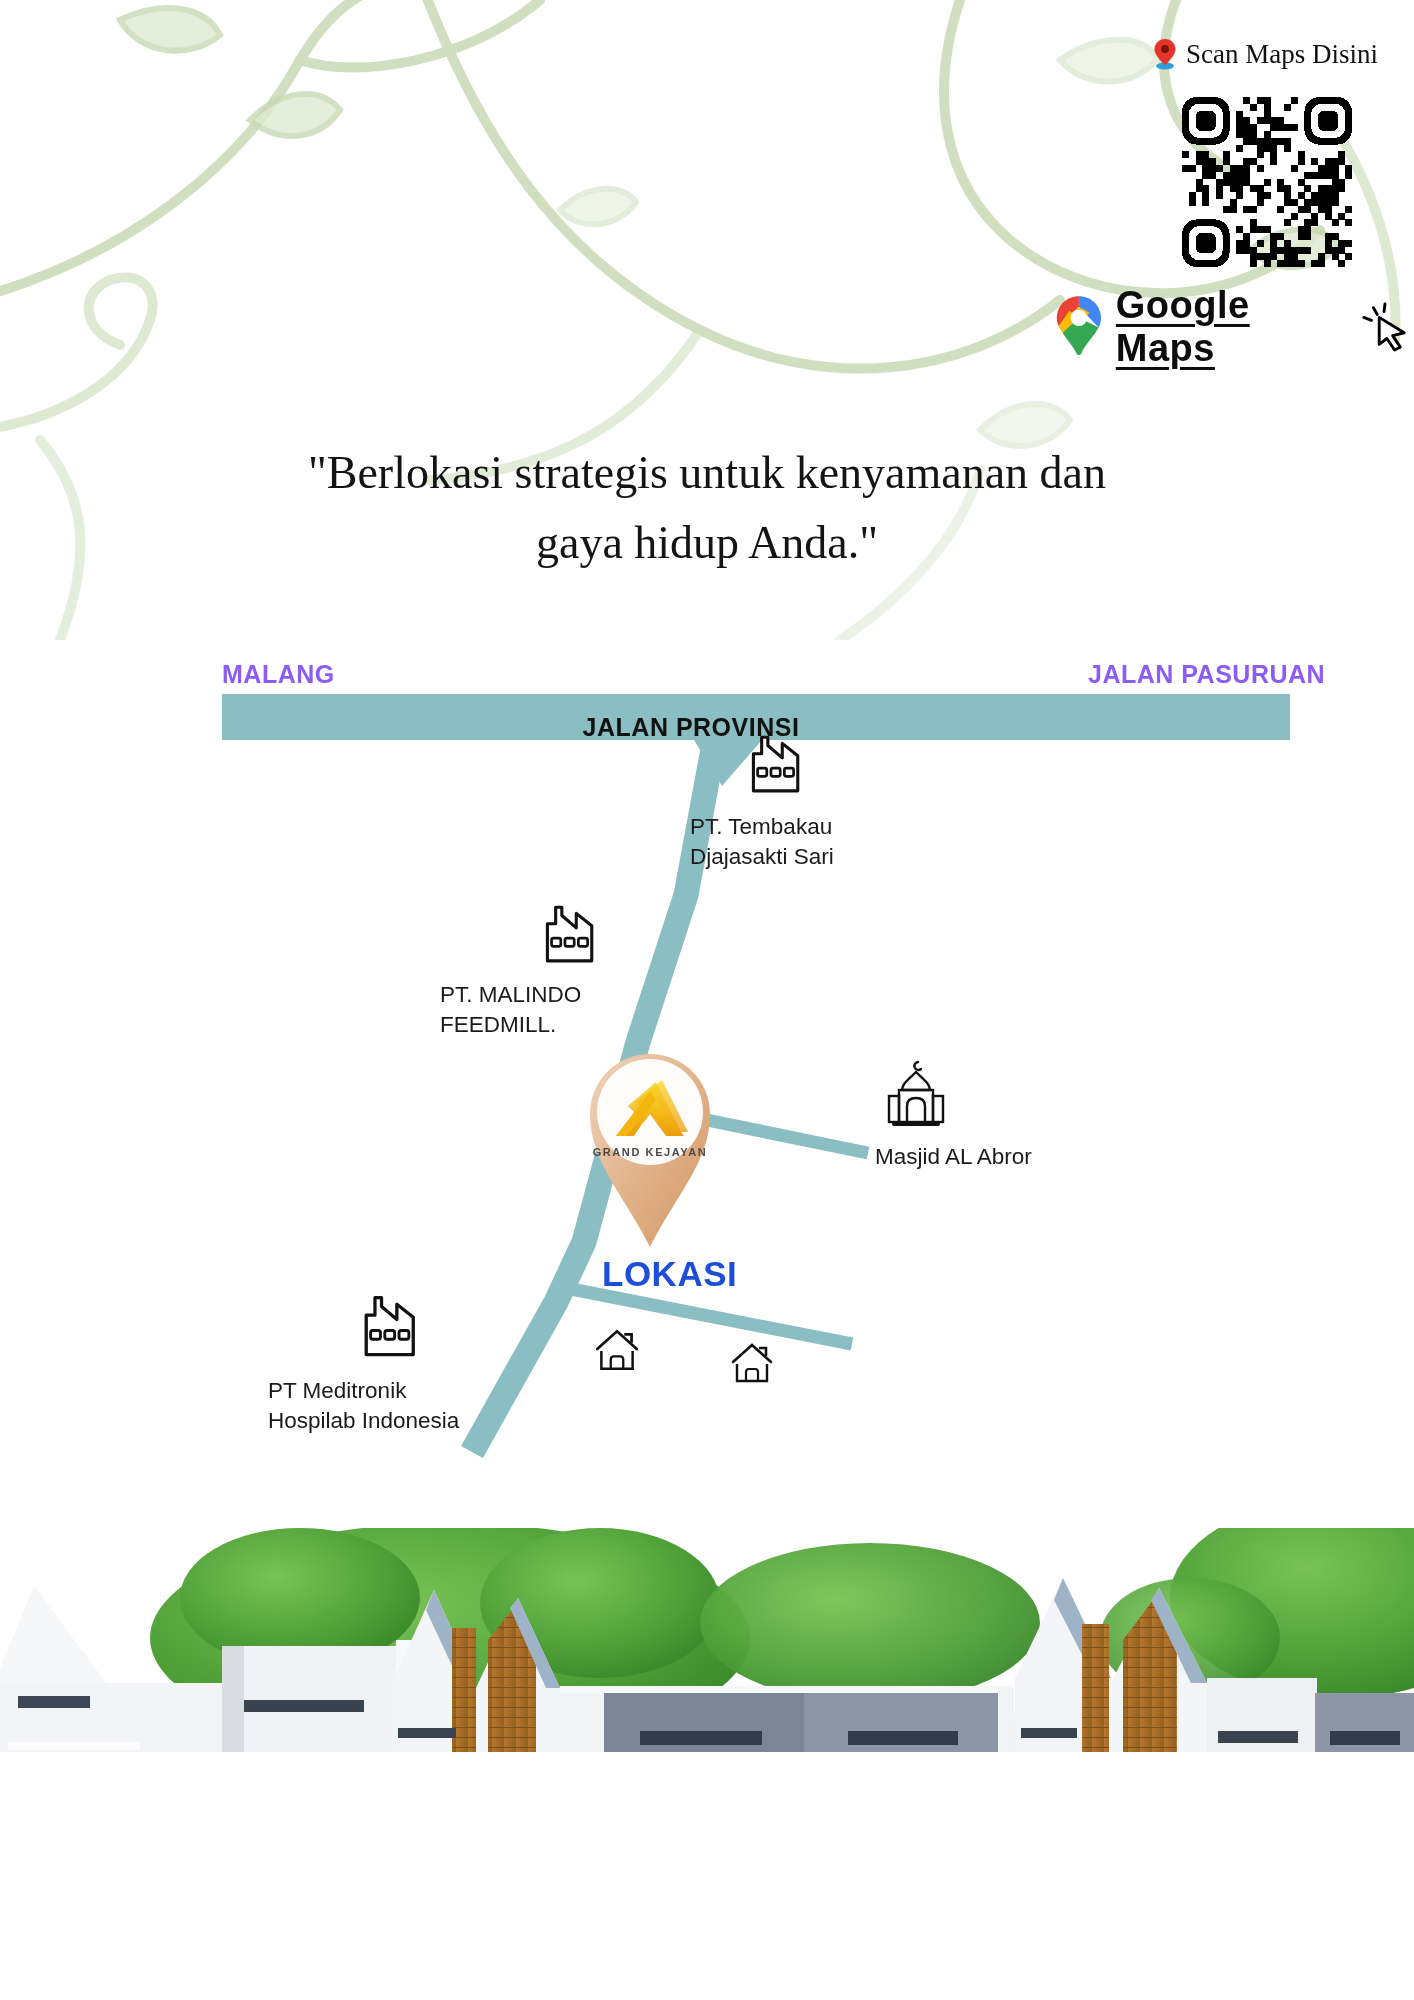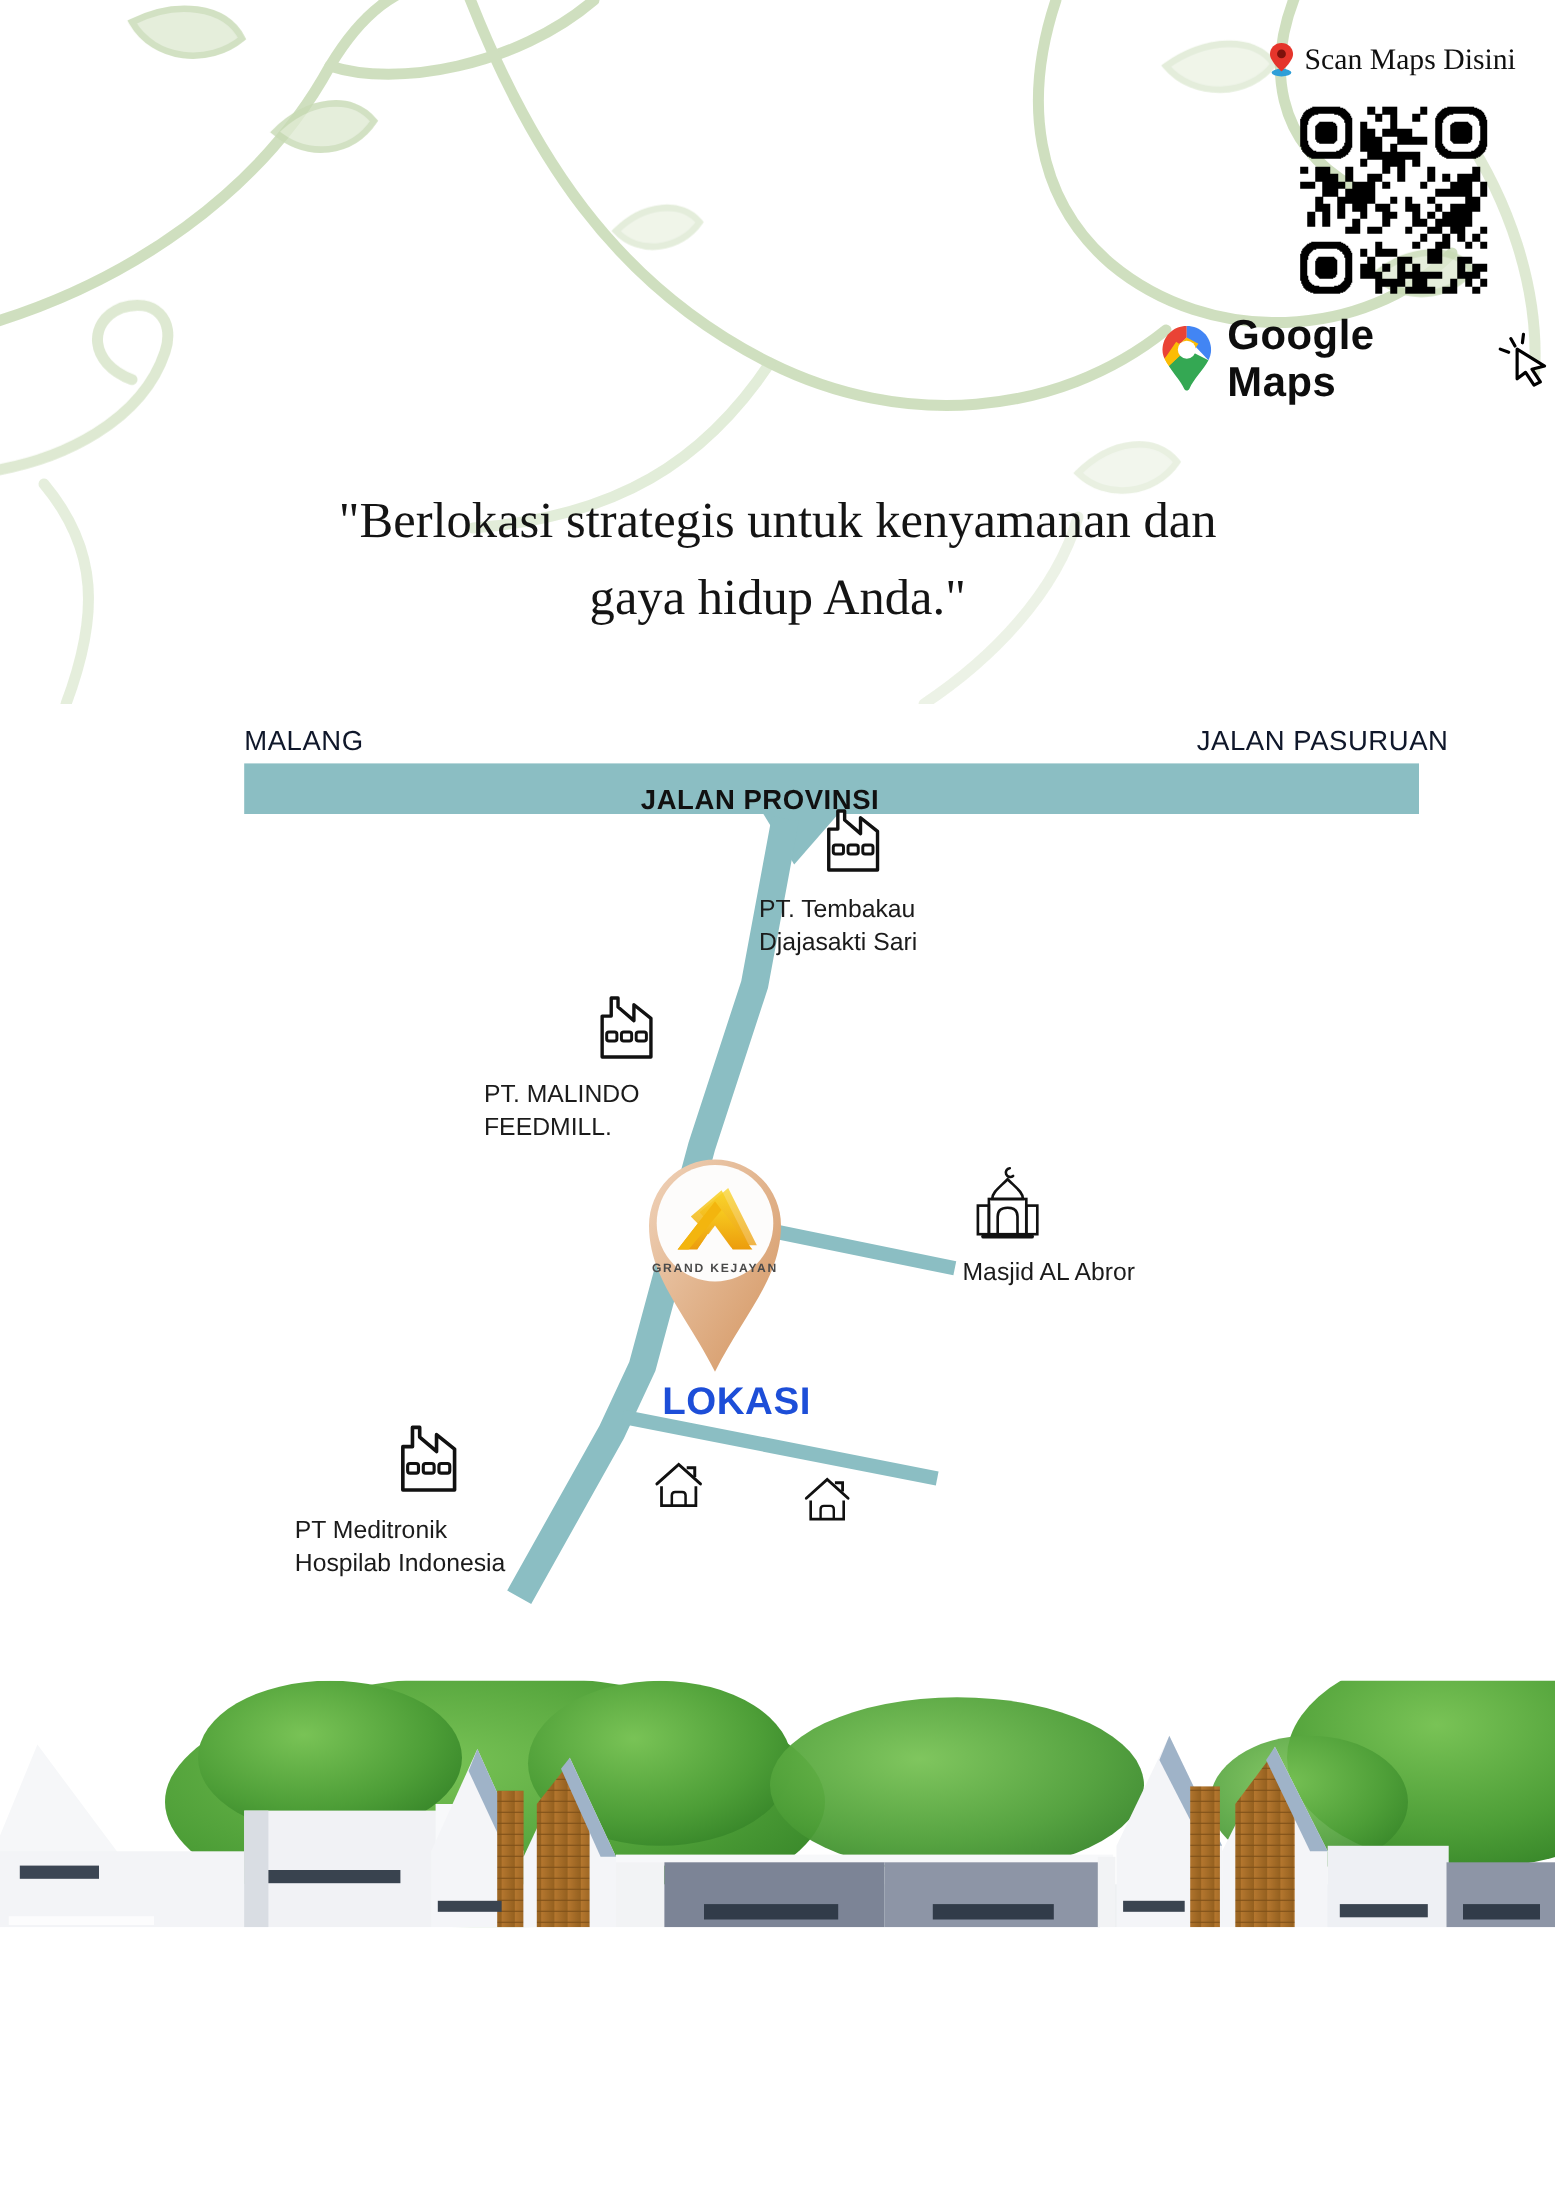--- a/index.html
+++ b/index.html
@@ -6,26 +6,26 @@
   #page{position:relative;width:1414px;height:1752px;background:#ffffff;overflow:hidden;
         font-family:"Liberation Sans",sans-serif;color:#161616;}
   .abs{position:absolute;}
   
   .scan-row{top:38px;left:1152px;display:flex;align-items:center;gap:8px;
             font-family:"Liberation Serif",serif;font-size:27px;color:#101010;}
   .qr-box{top:97px;left:1182px;width:170px;height:170px;background:transparent;}
   .qr-box svg{width:100%;height:100%;display:block;}
   .gmaps-row{top:284px;left:1052px;display:flex;align-items:center;gap:10px;}
   .gmaps-label{font-size:38px;font-weight:600;letter-spacing:.5px;color:#0d0d0d;
-               text-decoration-thickness:2.5px;text-underline-offset:6px;}
+               text-decoration:underline;text-decoration-thickness:2.5px;text-underline-offset:6px;}
   
   .quote{top:438px;left:0;width:1414px;text-align:center;
          font-family:"Liberation Serif",serif;font-size:46px;line-height:70px;color:#141414;}
   
-  .city{font-size:25px;font-weight:400;letter-spacing:.5px;color:#0f172a;}
+  .city{font-size:25px;font-weight:700;letter-spacing:.5px;color:#8b5cf6;}
   .roadbar{top:694px;left:222px;width:1068px;height:46px;background:#8bbec3;
            display:flex;align-items:center;justify-content:center;}
   .roadbar span{font-size:25px;font-weight:700;letter-spacing:.5px;color:#111;margin-left:-130px;margin-top:21px;}
   .lm-label{font-size:22.5px;line-height:30px;text-align:left;color:#1b1b1b;}
   .lokasi{font-size:35px;font-weight:800;letter-spacing:.5px;color:#1d4ed8;text-align:right;}
   .pinlogo-text{font-size:11px;letter-spacing:1.6px;color:#4a4a4a;font-weight:600;}
 </style>
 </head>
 <body>
 

